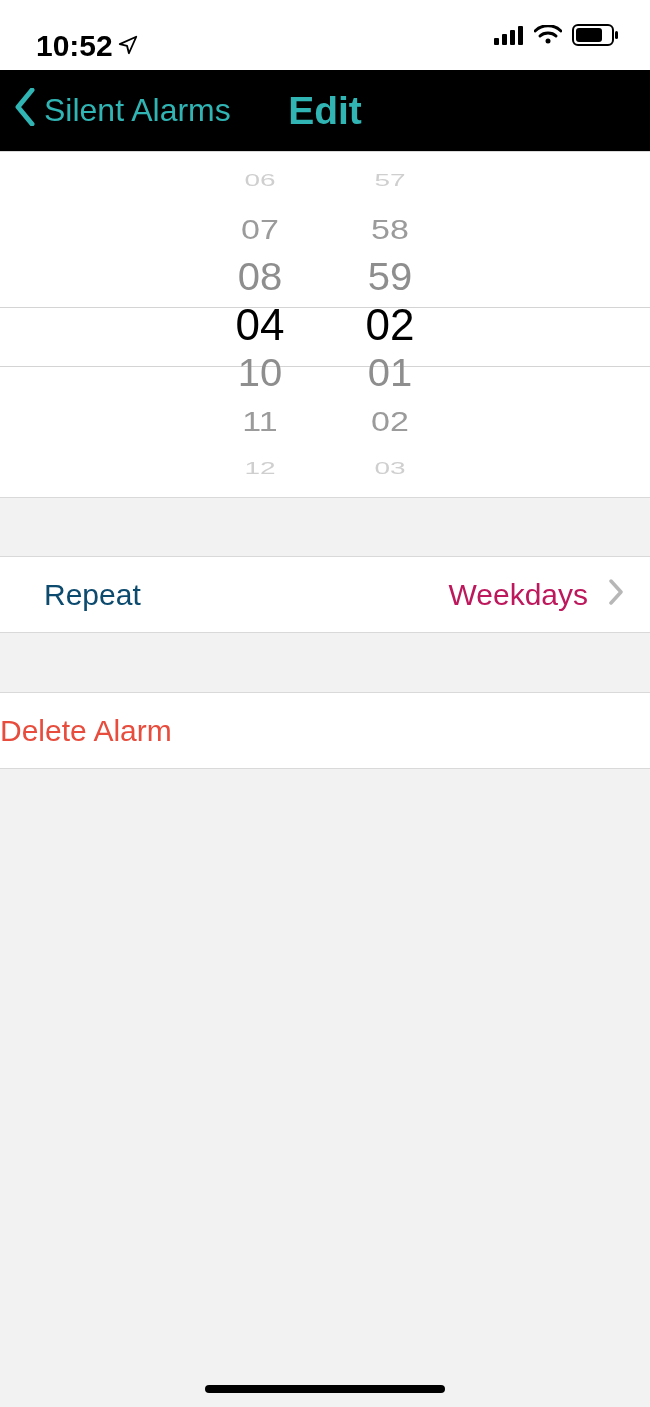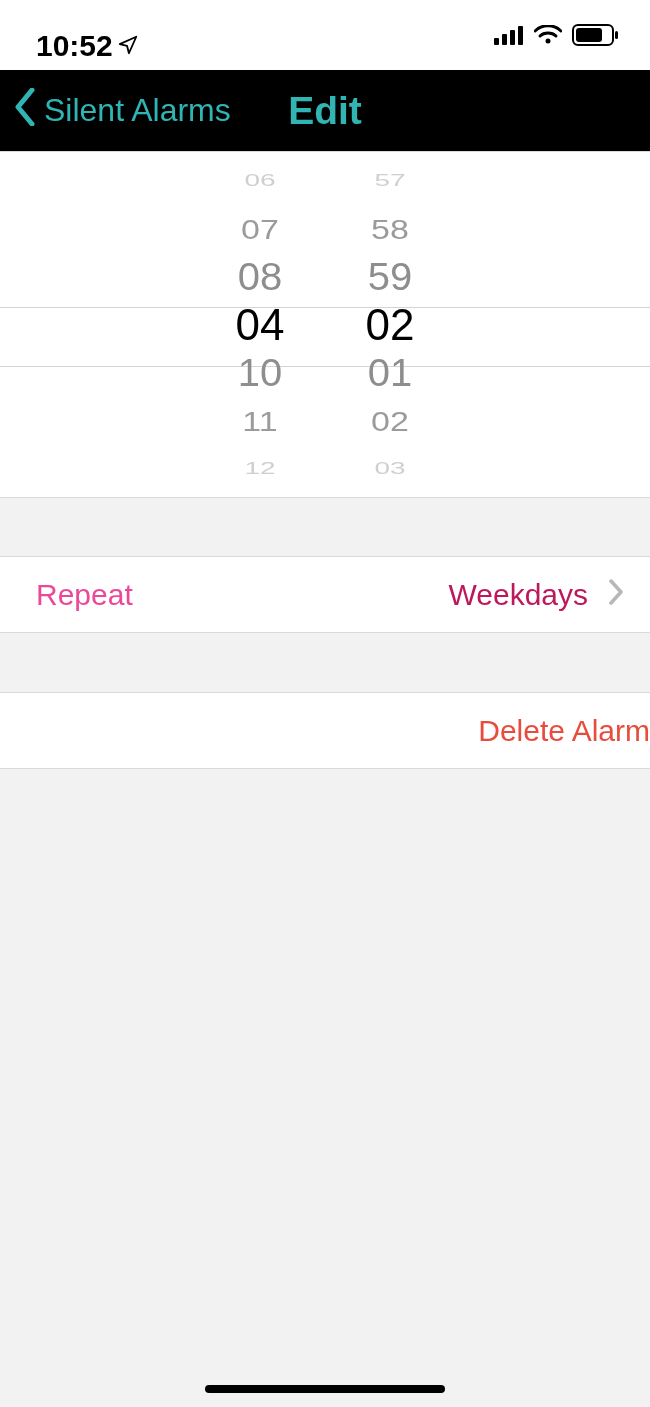--- a/index.html
+++ b/index.html
@@ -106,30 +106,30 @@
   .list-row {
     background: #fff;
     height: 76px;
     display: flex;
     align-items: center;
     padding: 0 26px 0 36px;
     font-size: 30px;
     border-bottom: 1px solid #d9d9d9;
     cursor: pointer;
   }
-  .list-row .label { flex: 1; color: #ec4899; }
+  .list-row .label { flex: 1; color: #0c4a6e; margin-left: 8px; }
   .list-row .value { color: #be185d; margin-right: 20px; }
   .list-row svg { width: 16px; height: 26px; }
 
   .delete-row {
     background: #fff;
     height: 76px;
     display: flex;
     align-items: center;
-    justify-content: flex-end;
+    justify-content: flex-start;
     font-size: 30px;
     color: #e74c3c;
     border-bottom: 1px solid #d9d9d9;
     cursor: pointer;
   }
 
   
   .home-ind {
     position: absolute;
     bottom: 14px;

